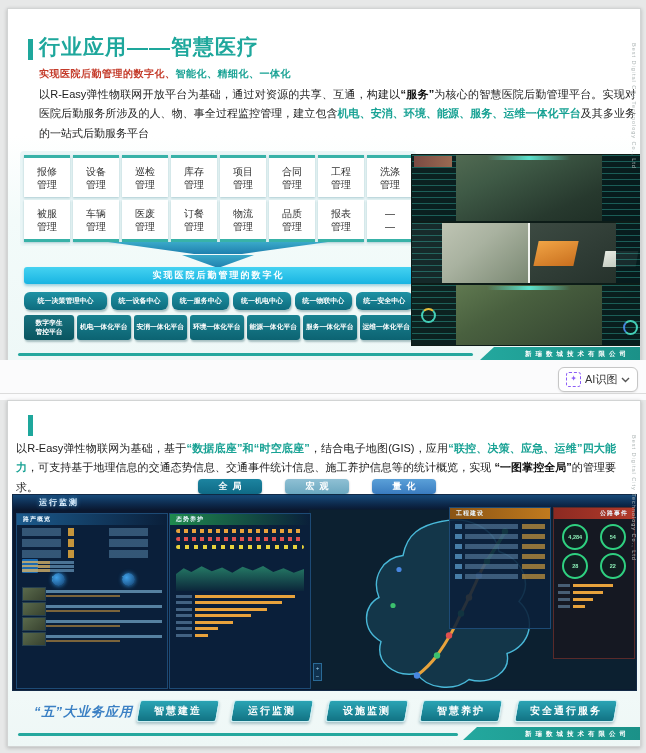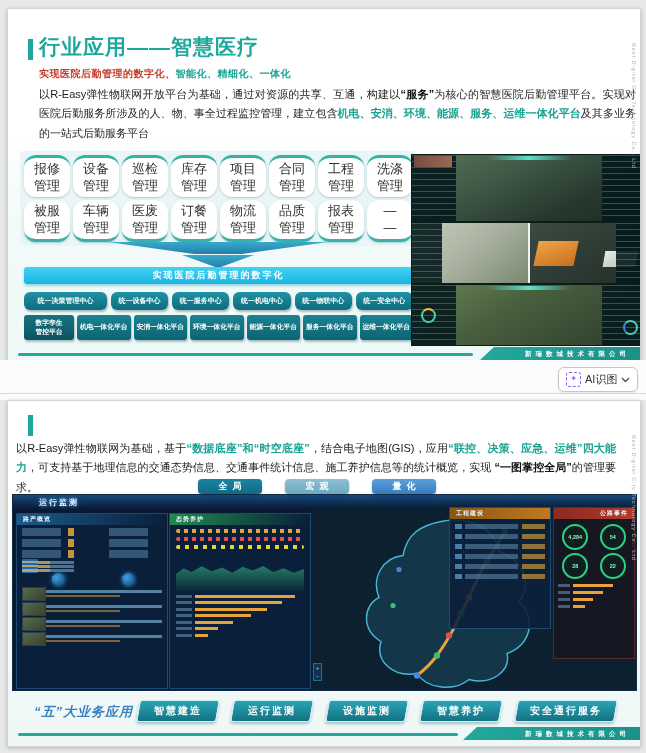--- a/index.html
+++ b/index.html
@@ -37,24 +37,24 @@
     background:linear-gradient(90deg,#23a89e,#1b9188);
     clip-path:polygon(14px 0,100% 0,100% 100%,0 100%);
     color:#fff;font-size:6.5px;font-weight:bold;letter-spacing:4px;
     text-align:right;padding-right:10px;
   }
 
   
   .grid-back{position:absolute;left:12px;top:142px;width:396px;height:95px;background:#e9f5f6;border-radius:4px;}
   .mod-grid{position:absolute;left:16px;width:389px;display:flex;gap:3px;}
   .mod-grid .mcell{
-    flex:1;height:39px;background:#fff;border-radius:12px;
+    flex:1;height:39px;background:#fff;border-radius:0;
     box-shadow:0 1px 2px rgba(30,110,130,.3);
     display:flex;align-items:center;justify-content:center;
-    font-size:13px;color:#333;white-space:pre-line;text-align:center;line-height:1.3;
+    font-size:10px;color:#333;white-space:pre-line;text-align:center;line-height:1.3;
   }
   #mods1{top:146px;} #mods1 .mcell{border-top:3px solid #38b2a8;}
   #mods2{top:191px;} #mods2 .mcell{border-bottom:3px solid #38b2a8;}
   .funnel{position:absolute;left:100px;top:233px;}
   .cyan-bar{
     position:absolute;left:16px;top:258px;width:389px;height:17px;line-height:17px;
     background:linear-gradient(180deg,#45d2f1,#18b4e2);
     border-radius:3px;box-shadow:0 2px 3px rgba(0,130,170,.35);
     color:#fff;font-size:9px;font-weight:bold;text-align:center;letter-spacing:2px;
   }

